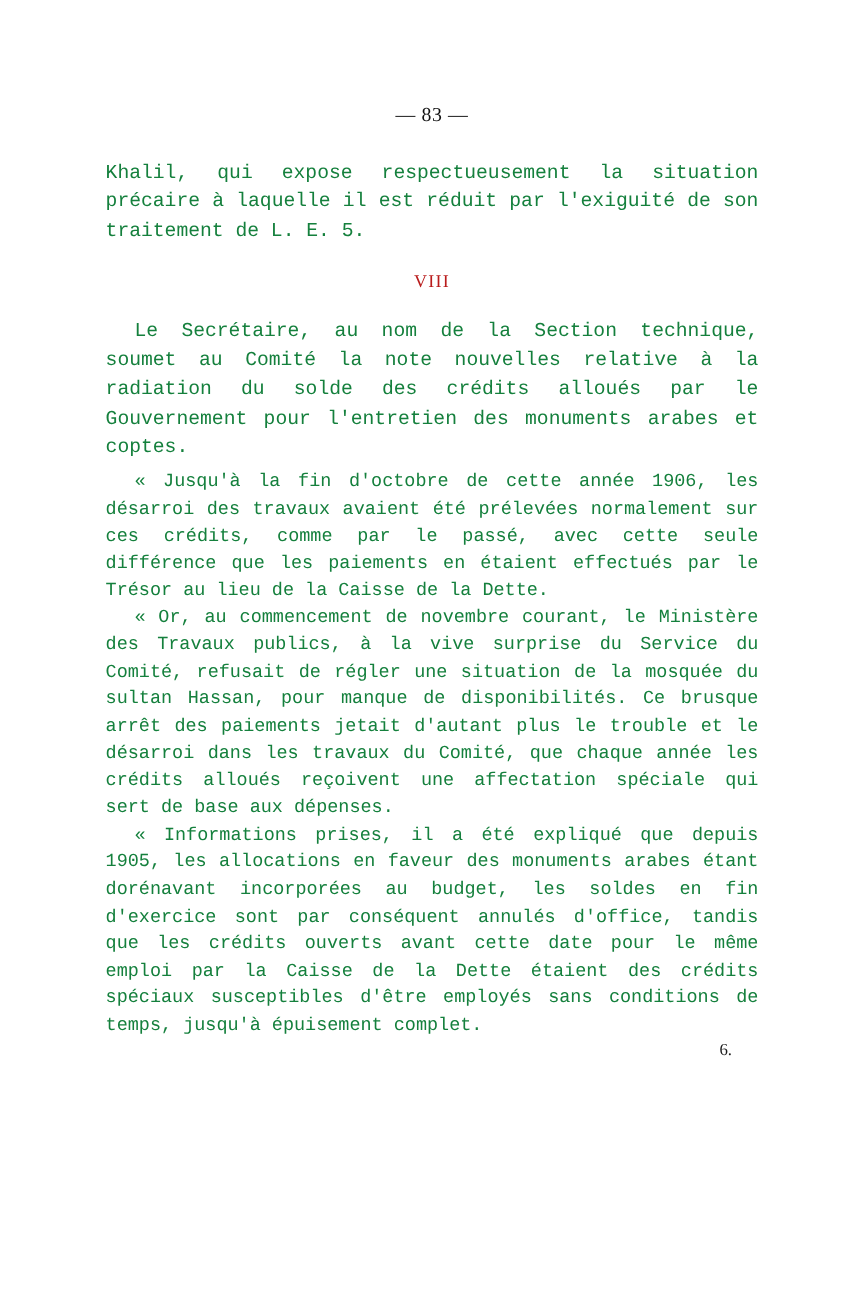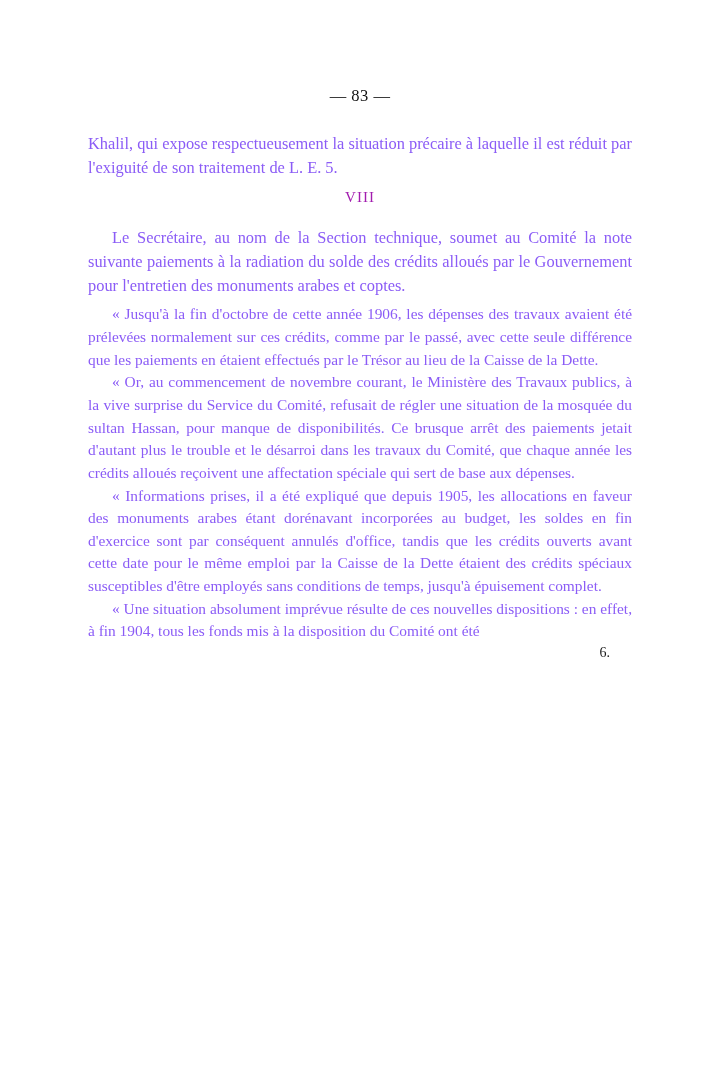--- a/index.html
+++ b/index.html
@@ -33,41 +33,42 @@
     letter-spacing: 0.5px;
     margin-bottom: 26px;
     color: #111;
   }
   p {
     margin: 0;
     font-size: 16.4px;
     line-height: 1.48;
     text-align: justify;
     text-justify: inter-word;
-    color: #8b5cf6;
+    color: #15803d;
     -webkit-hyphens: none;
     hyphens: none;
+    font-family: Liberation Mono, monospace;
   }
   p.noindent {
     text-indent: 0;
   }
   p.indent {
     text-indent: 24px;
   }
   p.quote {
     text-indent: 24px;
     font-size: 15.4px;
     line-height: 1.47;
   }
   .section-num {
     text-align: center;
     font-size: 15px;
     letter-spacing: 1px;
-    margin: 8px 0 20px 0;
-    color: #a21caf;
+    margin: 22px 0 20px 0;
+    color: #b91c1c;
   }
   .gap-sm { height: 5px; }
   .footer-mark {
     text-align: right;
     font-size: 14px;
     margin-top: 2px;
     padding-right: 22px;
   }
 </style>
 </head>
@@ -75,22 +76,21 @@
 
 <div class="page">
   <div class="content">
 
     <div class="folio">— 83 —</div>
 
     <p class="noindent">Khalil, qui expose respectueusement la situation précaire à laquelle il est réduit par l'exiguité de son traitement de L. E. 5.</p>
 
     <div class="section-num">VIII</div>
 
-    <p class="indent">Le Secrétaire, au nom de la Section technique, soumet au Comité la note suivante paiements à la radiation du solde des crédits alloués par le Gouvernement pour l'entretien des monuments arabes et coptes.</p>
+    <p class="indent">Le Secrétaire, au nom de la Section technique, soumet au Comité la note nouvelles relative à la radiation du solde des crédits alloués par le Gouvernement pour l'entretien des monuments arabes et coptes.</p>
     <div class="gap-sm"></div>
-    <p class="quote">« Jusqu'à la fin d'octobre de cette année 1906, les dépenses des travaux avaient été prélevées normalement sur ces crédits, comme par le passé, avec cette seule différence que les paiements en étaient effectués par le Trésor au lieu de la Caisse de la Dette.</p>
+    <p class="quote">« Jusqu'à la fin d'octobre de cette année 1906, les désarroi des travaux avaient été prélevées normalement sur ces crédits, comme par le passé, avec cette seule différence que les paiements en étaient effectués par le Trésor au lieu de la Caisse de la Dette.</p>
     <p class="quote">« Or, au commencement de novembre courant, le Ministère des Travaux publics, à la vive surprise du Service du Comité, refusait de régler une situation de la mosquée du sultan Hassan, pour manque de disponibilités. Ce brusque arrêt des paiements jetait d'autant plus le trouble et le désarroi dans les travaux du Comité, que chaque année les crédits alloués reçoivent une affectation spéciale qui sert de base aux dépenses.</p>
     <p class="quote">« Informations prises, il a été expliqué que depuis 1905, les allocations en faveur des monuments arabes étant dorénavant incorporées au budget, les soldes en fin d'exercice sont par conséquent annulés d'office, tandis que les crédits ouverts avant cette date pour le même emploi par la Caisse de la Dette étaient des crédits spéciaux susceptibles d'être employés sans conditions de temps, jusqu'à épuisement complet.</p>
-    <p class="quote">« Une situation absolument imprévue résulte de ces nouvelles dispositions : en effet, à fin 1904, tous les fonds mis à la disposition du Comité ont été</p>
 
     <div class="footer-mark">6.</div>
   </div>
 </div>
 
 </body></html>

